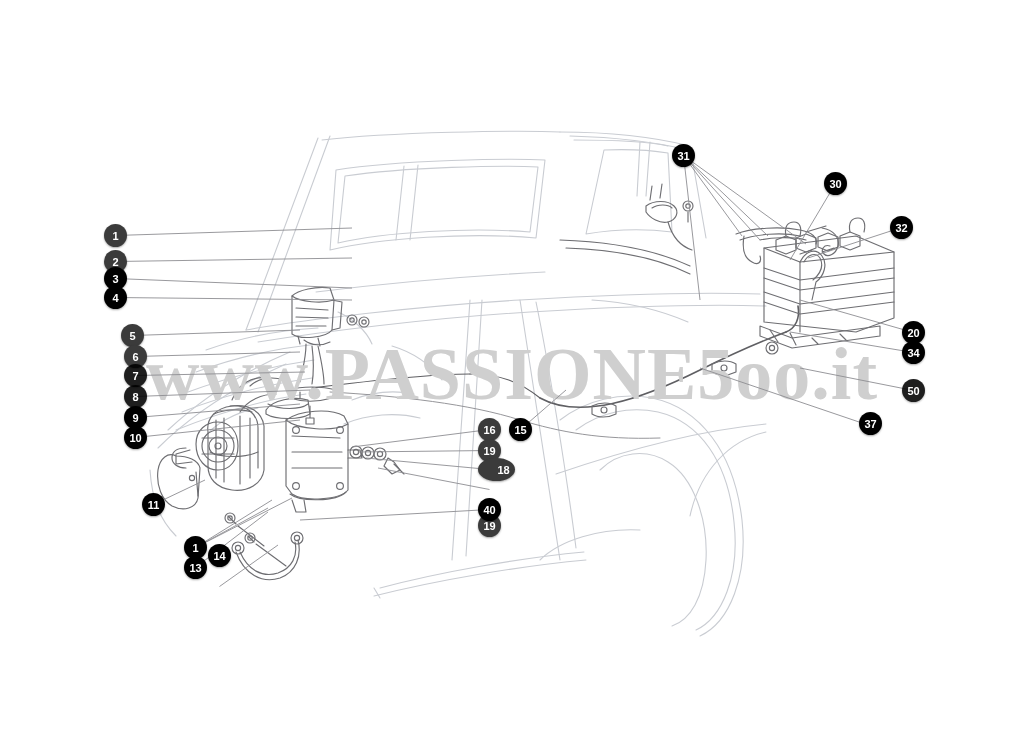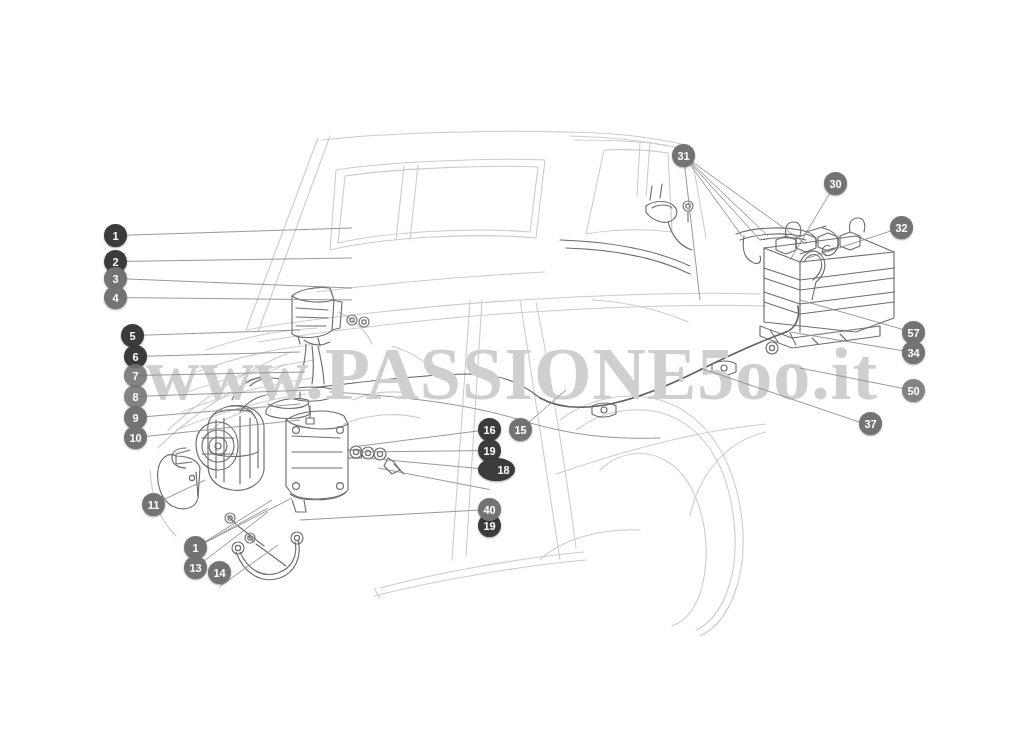--- a/index.html
+++ b/index.html
@@ -6,21 +6,21 @@
   body{width:1024px;height:750px;overflow:hidden;font-family:"Liberation Sans",sans-serif;}
   #stage{position:relative;width:1024px;height:750px;background:#fff;}
   #art,#marks{position:absolute;left:0;top:0;width:1024px;height:750px;}
   .wm{position:absolute;left:0;top:332px;width:1024px;text-align:center;
       font-family:"Liberation Serif",serif;font-size:74px;font-weight:700;
       color:#cfcfcf;letter-spacing:1px;white-space:nowrap;user-select:none;}
   .marker{position:absolute;width:23px;height:23px;border-radius:50%;
       display:flex;align-items:center;justify-content:center;
       font-family:"Liberation Sans",sans-serif;font-size:11px;font-weight:700;
       color:#fff;box-shadow:0 1px 2px rgba(0,0,0,.35);}
-  .marker.red{background:#737373;}
+  .marker.red{background:#000000;}
   .marker.gray{background:#3b3b3b;}
   .marker.faded{opacity:.88;}
   .marker span{transform:translateY(-.5px);}
 </style>
 </head>
 <body>
 
 <div id="stage">
 
   <svg id="art" viewBox="0 0 1024 750">
@@ -284,21 +284,21 @@
       </div>
       <div class="marker red" style="left: 142px; top: 493px;">
         <span>11</span>
       </div>
       <div class="marker red" style="left: 184px; top: 536px;">
         <span>1</span>
       </div>
       <div class="marker red" style="left: 184px; top: 556px;">
         <span>13</span>
       </div>
-      <div class="marker red" style="left: 208px; top: 561px;">
+      <div class="marker red" style="left: 208px; top: 544px;">
         <span>14</span>
       </div>
       <div class="marker red" style="left: 509px; top: 418px;">
         <span>15</span>
       </div>
       <div class="marker gray" style="left: 478px; top: 418px;">
         <span>16</span>
       </div>
       <div class="marker gray" style="left: 478px; top: 439px;">
         <span>19</span>
@@ -315,21 +315,21 @@
       <div class="marker red" style="left: 824px; top: 172px;">
         <span>30</span>
       </div>
       <div class="marker red" style="left: 672px; top: 144px;">
         <span>31</span>
       </div>
       <div class="marker red" style="left: 890px; top: 216px;">
         <span>32</span>
       </div>
       <div class="marker red" style="left: 902px; top: 321px;">
-        <span>57</span>
+        <span>20</span>
       </div>
       <div class="marker red" style="left: 902px; top: 341px;">
         <span>34</span>
       </div>
       <div class="marker red faded" style="left: 902px; top: 379px;">
         <span>50</span>
       </div>
       <div class="marker red" style="left: 852px; top: 412px; margin-left: 7px;">
         <span>37</span>
       </div>

